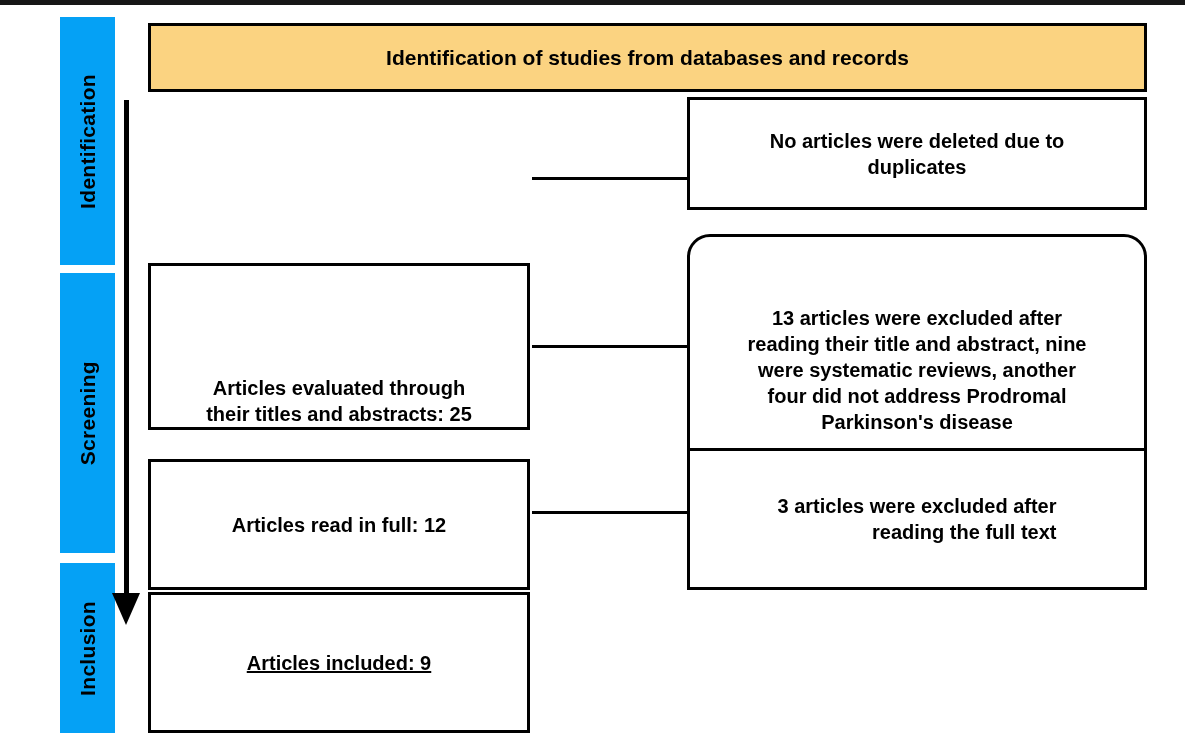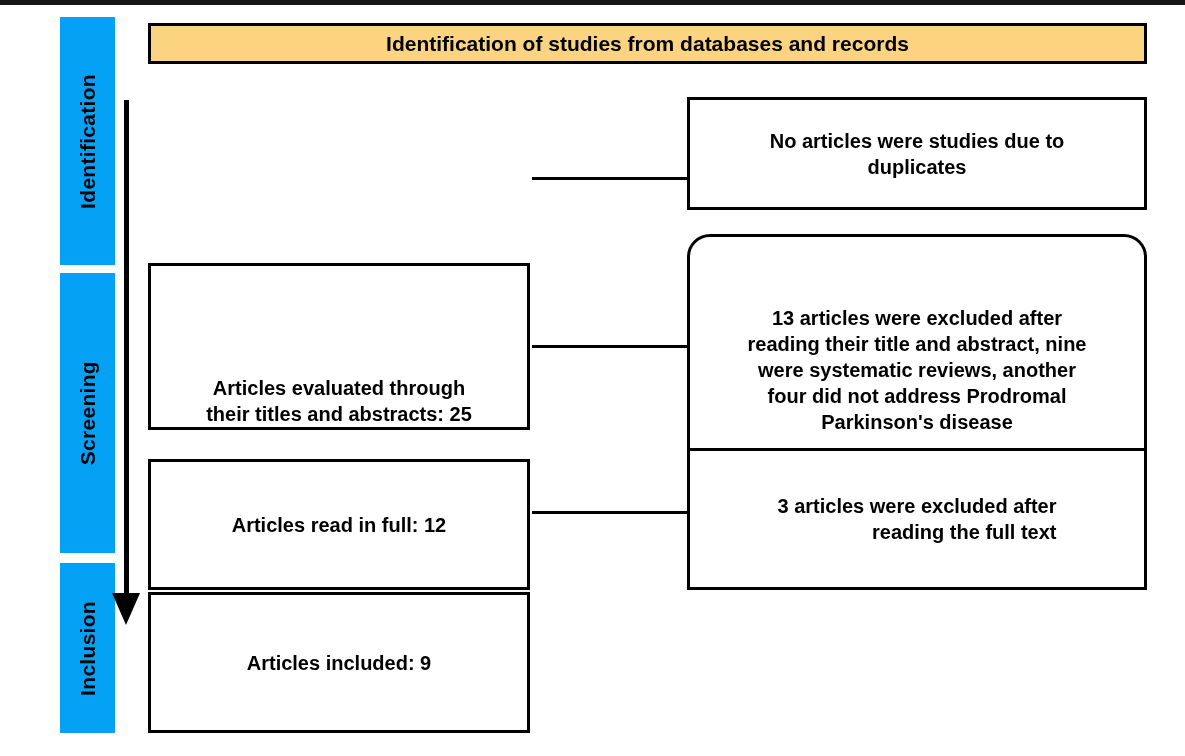--- a/index.html
+++ b/index.html
@@ -39,32 +39,32 @@
     box-sizing: border-box;
     display: flex; align-items: center; justify-content: center;
     text-align: center;
     font-size: 20px;
     line-height: 26px;
     padding: 0 12px;
   }
   .box span { white-space: pre-line; }
   .header-box {
     position: absolute;
-    left: 148px; top: 23px; width: 999px; height: 41px;
+    left: 148px; top: 23px; width: 999px; height: 69px;
     background: var(--header_bg, #FBD381);
     border: 3px solid var(--line, #000);
     box-sizing: border-box;
     display: flex; align-items: center; justify-content: center;
     font-size: 21px;
   }
   .lbox { left: 148px; width: 382px; }
   .lbox-1 { top: 97px;  height: 148px; }
   .lbox-2 { top: 263px; height: 167px; align-items: flex-end; }
   .lbox-3 { top: 459px; height: 131px; }
-  .lbox-4 { top: 592px; height: 141px; }
+  .lbox-4 { top: 592px; height: 141px; text-decoration: underline; }
   .rbox { left: 687px; width: 460px; }
   .rbox-1 { top: 97px;  height: 113px; }
   .rbox-2 { top: 234px; height: 271px; border-radius: 23px; }
   .rbox-3 { top: 448px; height: 142px; text-align: right; }
   .connector {
     position: absolute; height: 3px; width: 155px; left: 532px;
     background: var(--line, #000);
   }
   .connector-1 { top: 177px; }
   .connector-2 { top: 345px; }
@@ -110,21 +110,21 @@
 their titles and abstracts: 25</span>
   </div>
   <div class="box lbox lbox-3">
     <span>Articles read in full: 12</span>
   </div>
   <div class="box lbox lbox-4">
     <span>Articles included: 9</span>
   </div>
 
   <div class="box rbox rbox-1">
-    <span>No articles were studies due to
+    <span>No articles were deleted due to
 duplicates</span>
   </div>
   <div class="box rbox rbox-2">
     <span>13 articles were excluded after
 reading their title and abstract, nine
 were systematic reviews, another
 four did not address Prodromal
 Parkinson's disease</span>
   </div>
   <div class="box rbox rbox-3">

